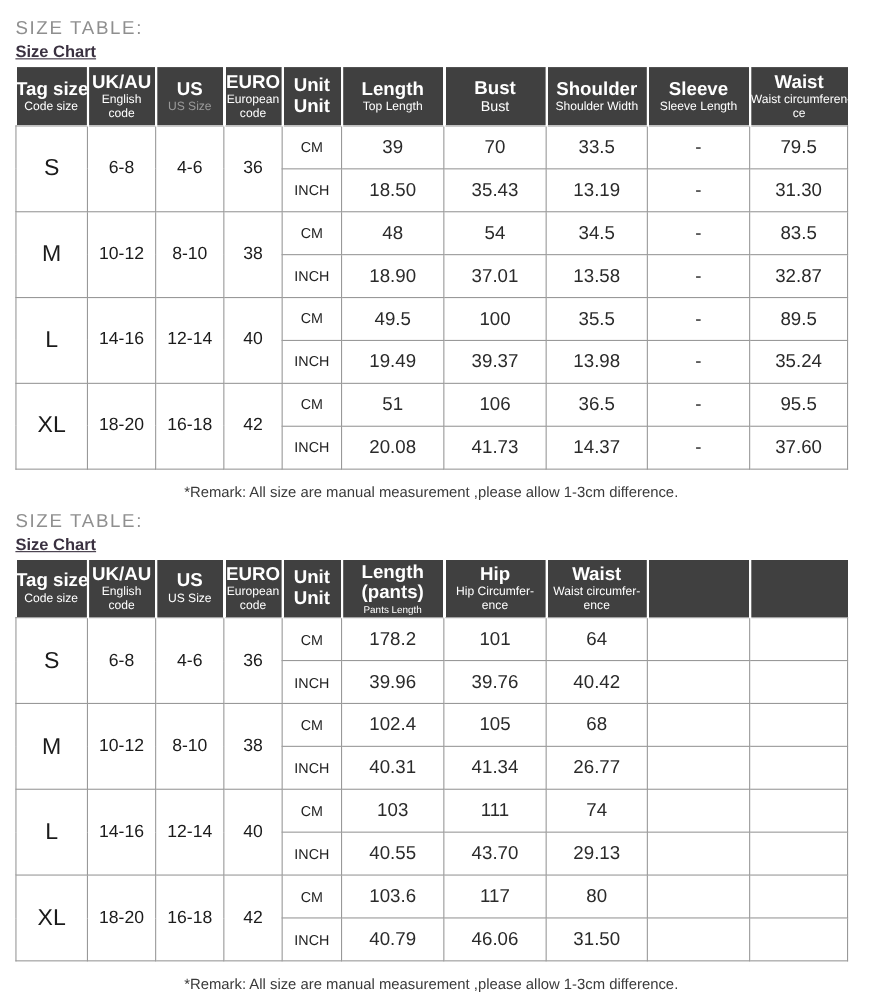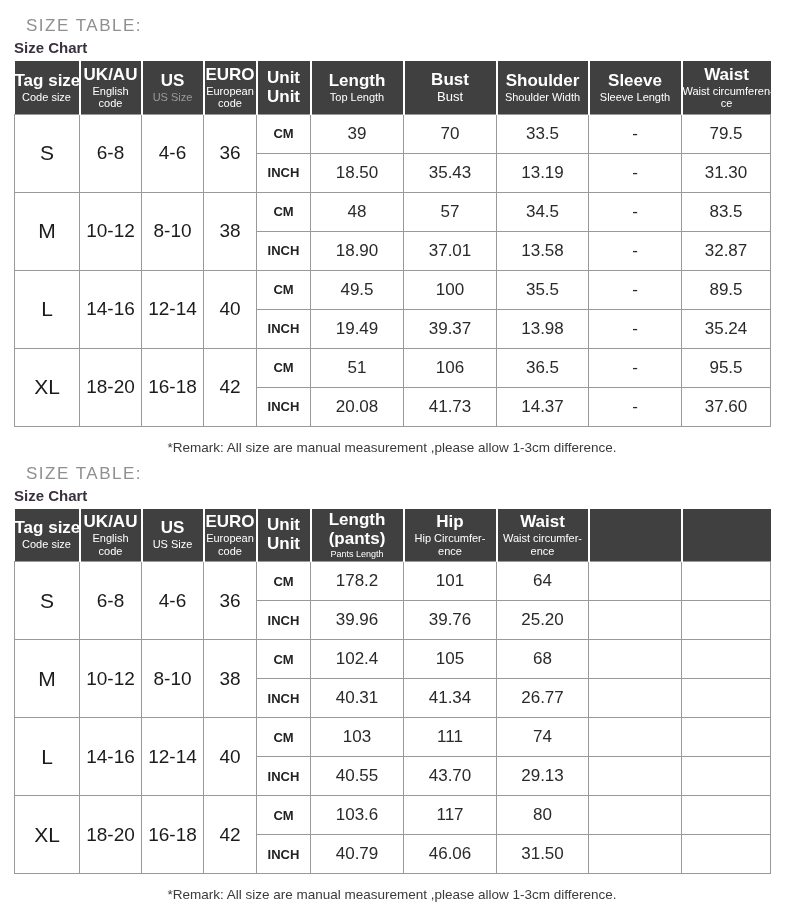--- a/index.html
+++ b/index.html
@@ -5,25 +5,26 @@
   * { box-sizing: border-box; }
   html,body { margin:0; padding:0; }
   body {
     width:790px; height:910px; background:#ffffff;
     font-family:"Liberation Sans","DejaVu Sans",sans-serif;
     color:#222;
   }
   .wrap { padding:16px 0 0 14px; }
   .eyebrow {
     font-size:17px; letter-spacing:1.5px; color:#8f8f8f;
-    margin:0 0 3px 12px; font-weight:normal;
+    margin:0 0 3px 0; font-weight:normal;
   }
   .chart-title {
     font-size:15px; font-weight:bold; color:#3a3140;
     margin:0 0 5px 0;
+    text-decoration:underline;
   }
   table.size-table {
     border-collapse:collapse; table-layout:fixed; width:756px;
   }
   .size-table th {
     background:#404040; color:#ffffff; height:53px;
     padding:1px 0; border-right:2px solid #ffffff;
     vertical-align:middle; text-align:center;
     font-weight:normal; overflow:hidden;margin-left:40px;
   }
@@ -39,22 +40,22 @@
   .h-sub.muted { color:#9a9a9a; }
   .h-sub.small { font-size:9px; }
   .h-sub.md { font-size:13px; }
   .h-sub.astitle { font-size:17px; font-weight:bold; margin-top:0; }
   .size-table td {
     border:1px solid #999999; text-align:center;
     vertical-align:middle; color:#2a2a2a; padding:0;
   }
   .size-table tr.r { height:39px; }
   td.size { font-size:21px; color:#1b1b1b; }
-  td.code { font-size:19px; color:#1b1b1b; }
-  td.unit { font-size:13px; font-weight:bold; color:#222; }
+  td.code { font-size:16px; color:#1b1b1b; }
+  td.unit { font-size:13px; font-weight:normal; color:#222; }
   td.val  { font-size:17px; }
   .remark {
     width:756px; text-align:center; font-size:13.5px;
     color:#3a3a3a; margin:13px 0 9px 0;
   }
   .sec2 { margin-top:2px; }
 </style>
 </head>
 <body>
 
@@ -144,21 +145,21 @@
             <td class="val">-</td>
             <td class="val">31.30</td>
           </tr>
           <tr class="r">
             <td class="size" rowspan="2">M</td>
             <td class="code" rowspan="2">10-12</td>
             <td class="code" rowspan="2">8-10</td>
             <td class="code" rowspan="2">38</td>
             <td class="unit">CM</td>
             <td class="val">48</td>
-            <td class="val">57</td>
+            <td class="val">54</td>
             <td class="val">34.5</td>
             <td class="val">-</td>
             <td class="val">83.5</td>
           </tr>
           <tr class="r">
             <td class="unit">INCH</td>
             <td class="val">18.90</td>
             <td class="val">37.01</td>
             <td class="val">13.58</td>
             <td class="val">-</td>
@@ -284,21 +285,21 @@
             <td class="val">178.2</td>
             <td class="val">101</td>
             <td class="val">64</td>
             <td class="val"></td>
             <td class="val"></td>
           </tr>
           <tr class="r">
             <td class="unit">INCH</td>
             <td class="val">39.96</td>
             <td class="val">39.76</td>
-            <td class="val">25.20</td>
+            <td class="val">40.42</td>
             <td class="val"></td>
             <td class="val"></td>
           </tr>
           <tr class="r">
             <td class="size" rowspan="2">M</td>
             <td class="code" rowspan="2">10-12</td>
             <td class="code" rowspan="2">8-10</td>
             <td class="code" rowspan="2">38</td>
             <td class="unit">CM</td>
             <td class="val">102.4</td>

